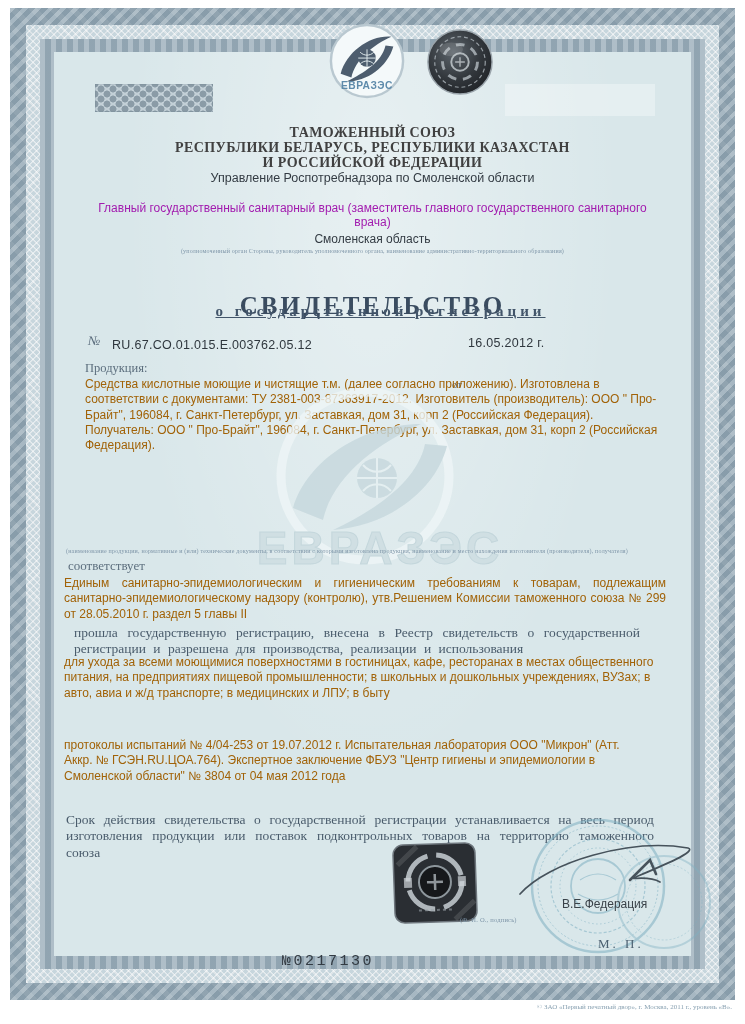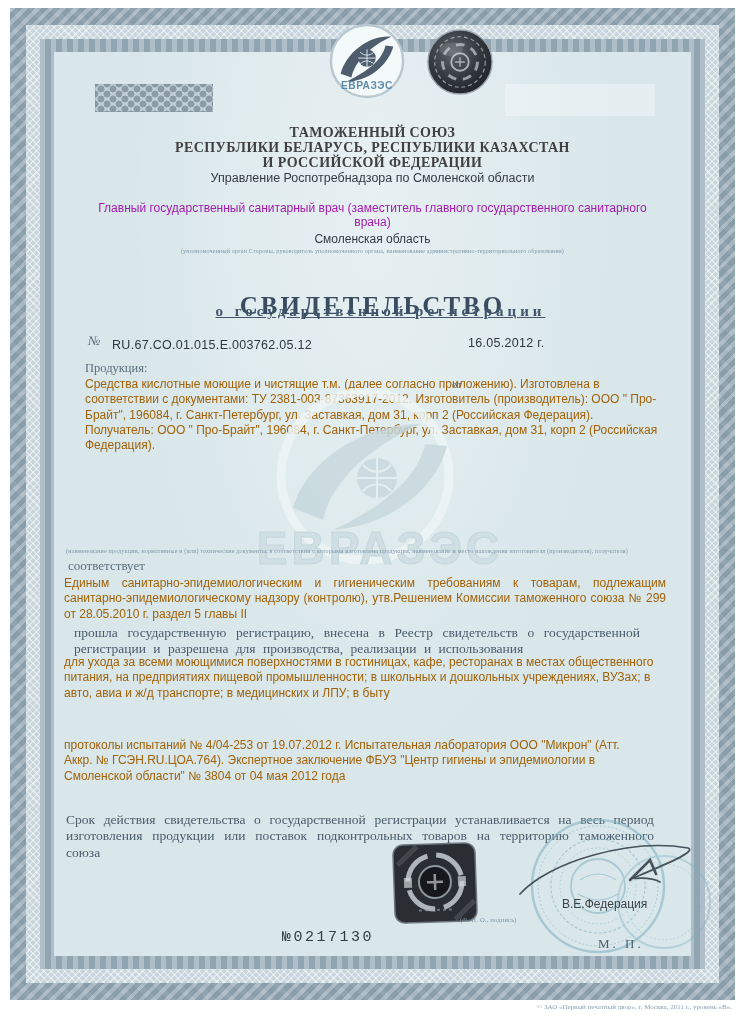--- a/index.html
+++ b/index.html
@@ -37,21 +37,21 @@
   .subtitle{font-weight:bold;font-size:15px;letter-spacing:4px;color:#42556a;}
   .nolabel{font-style:italic;font-size:13px;color:#5a6c7c;}
   .numval{font-size:12.5px;color:#2f373e;letter-spacing:.3px;}
   .datelabel{font-size:11px;color:#5a6c7c;margin-top:46px;}
   .formlabel{font-size:12.5px;color:#5d6f7e;}
   .typed{font-size:12px;line-height:1.28;color:#a16207;}
   .formtext{font-size:13.5px;line-height:1.22;color:#4a5c6c;word-spacing:4px;}
   .siglabel{font-size:11.5px;line-height:1.3;color:#53667a;word-spacing:2px;}
   .signer{font-size:12px;color:#3a4249;}
   .mp{font-size:13px;color:#4c6070;letter-spacing:3px;}
-  .blankno{font-family:"Liberation Mono", monospace;font-size:15px;letter-spacing:2.5px;color:#333b43;}
+  .blankno{font-family:"Liberation Mono", monospace;font-size:15px;letter-spacing:2.5px;color:#333b43;margin-top:24px;}
   .footer{font-size:7px;color:#8aa2b2;}
   
   .patch{background-color:#c3d0d7;
     background-image:
       radial-gradient(circle, #8b9ca7 3.2px, transparent 3.8px),
       radial-gradient(circle, #8b9ca7 3.2px, transparent 3.8px);
     background-size:12px 10px;background-position:0 0,6px 5px;
     box-shadow:0 0 2px rgba(90,110,125,.5) inset;}
   .lightblock{background:rgba(255,255,255,.32);}
   .wm{opacity:.8;}

